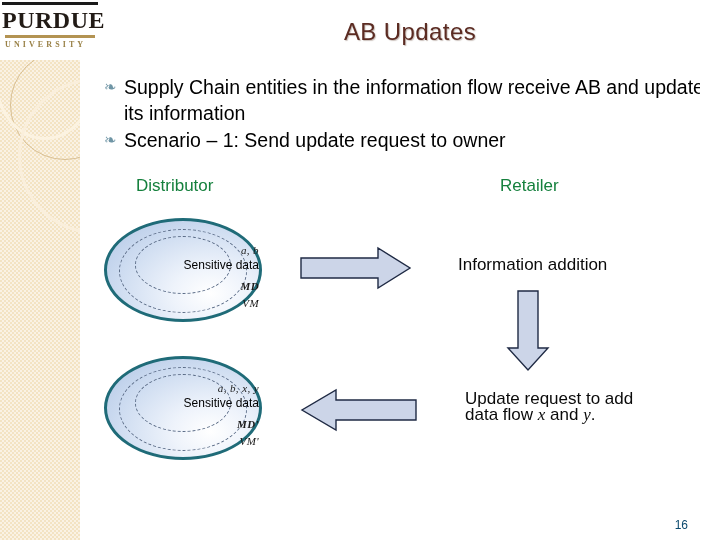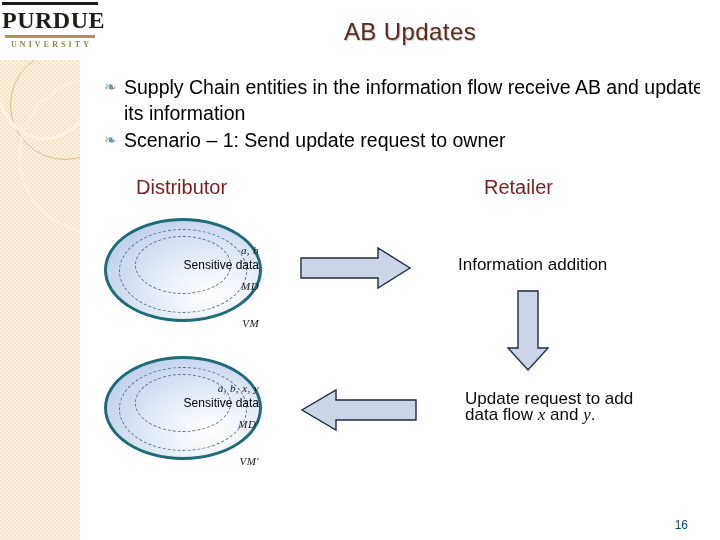--- a/index.html
+++ b/index.html
@@ -84,21 +84,21 @@
     height: 3px;
     background: #b39352;
     margin: 1px 3px 2px 3px;
   }
   #logo-subword {
     font-family: "Liberation Serif", serif;
     font-size: 8px;
     font-weight: bold;
     letter-spacing: 3.1px;
     color: #9a8248;
-    text-align: center;
+    text-align: left;
     white-space: nowrap;
     padding-left: 3px;
   }
 
   
   #slide-title {
     position: absolute;
     left: 110px;
     top: 18px;
     width: 600px;
@@ -131,26 +131,26 @@
     font-size: 15px;
     color: #6f95a5;
     line-height: 26px;
     text-align: left;
   }
   .bullet-text { flex: 1 1 auto; }
 
   
   .column-heading {
     position: absolute;
-    font-size: 20px;
-    color: #7f1d1d;
+    font-size: 17px;
+    color: #15803d;
     white-space: nowrap;
   }
   #heading-distributor { left: 136px; top: 176px; }
-  #heading-retailer    { left: 484px; top: 176px; }
+  #heading-retailer    { left: 500px; top: 176px; }
 
   
   .entity-ellipse {
     position: absolute;
     width: 158px;
     height: 104px;
     border-radius: 50%;
     border: 3px solid #1f6b78;
     background: radial-gradient(ellipse at 68% 74%, #ffffff 0%, #eef3fb 26%, #cfddf1 62%, #aec4e4 100%);
     box-sizing: border-box;
@@ -180,22 +180,22 @@
     font-size: 11px;
     color: #1a1a1a;
     letter-spacing: .4px;
   }
   .lbl-plain {
     font-size: 12px;
     color: #000000;
   }
   .lbl-data    { top: 23px; }
   .lbl-sensitive { top: 37px; }
-  .lbl-md      { top: 59px; }
-  .lbl-vm      { top: 96px; font-family: Liberation Serif, serif; }
+  .lbl-md      { top: 59px; font-weight: bold; }
+  .lbl-vm      { top: 76px; font-family: Liberation Serif, serif; }
 
   
   .arrow {
     position: absolute;
     fill: #ccd5e8;
     stroke: #1f2a44;
     stroke-width: 1.4;
   }
   #arrow-right { left: 300px; top: 246px; }
   #arrow-down  { left: 505px; top: 290px; }

